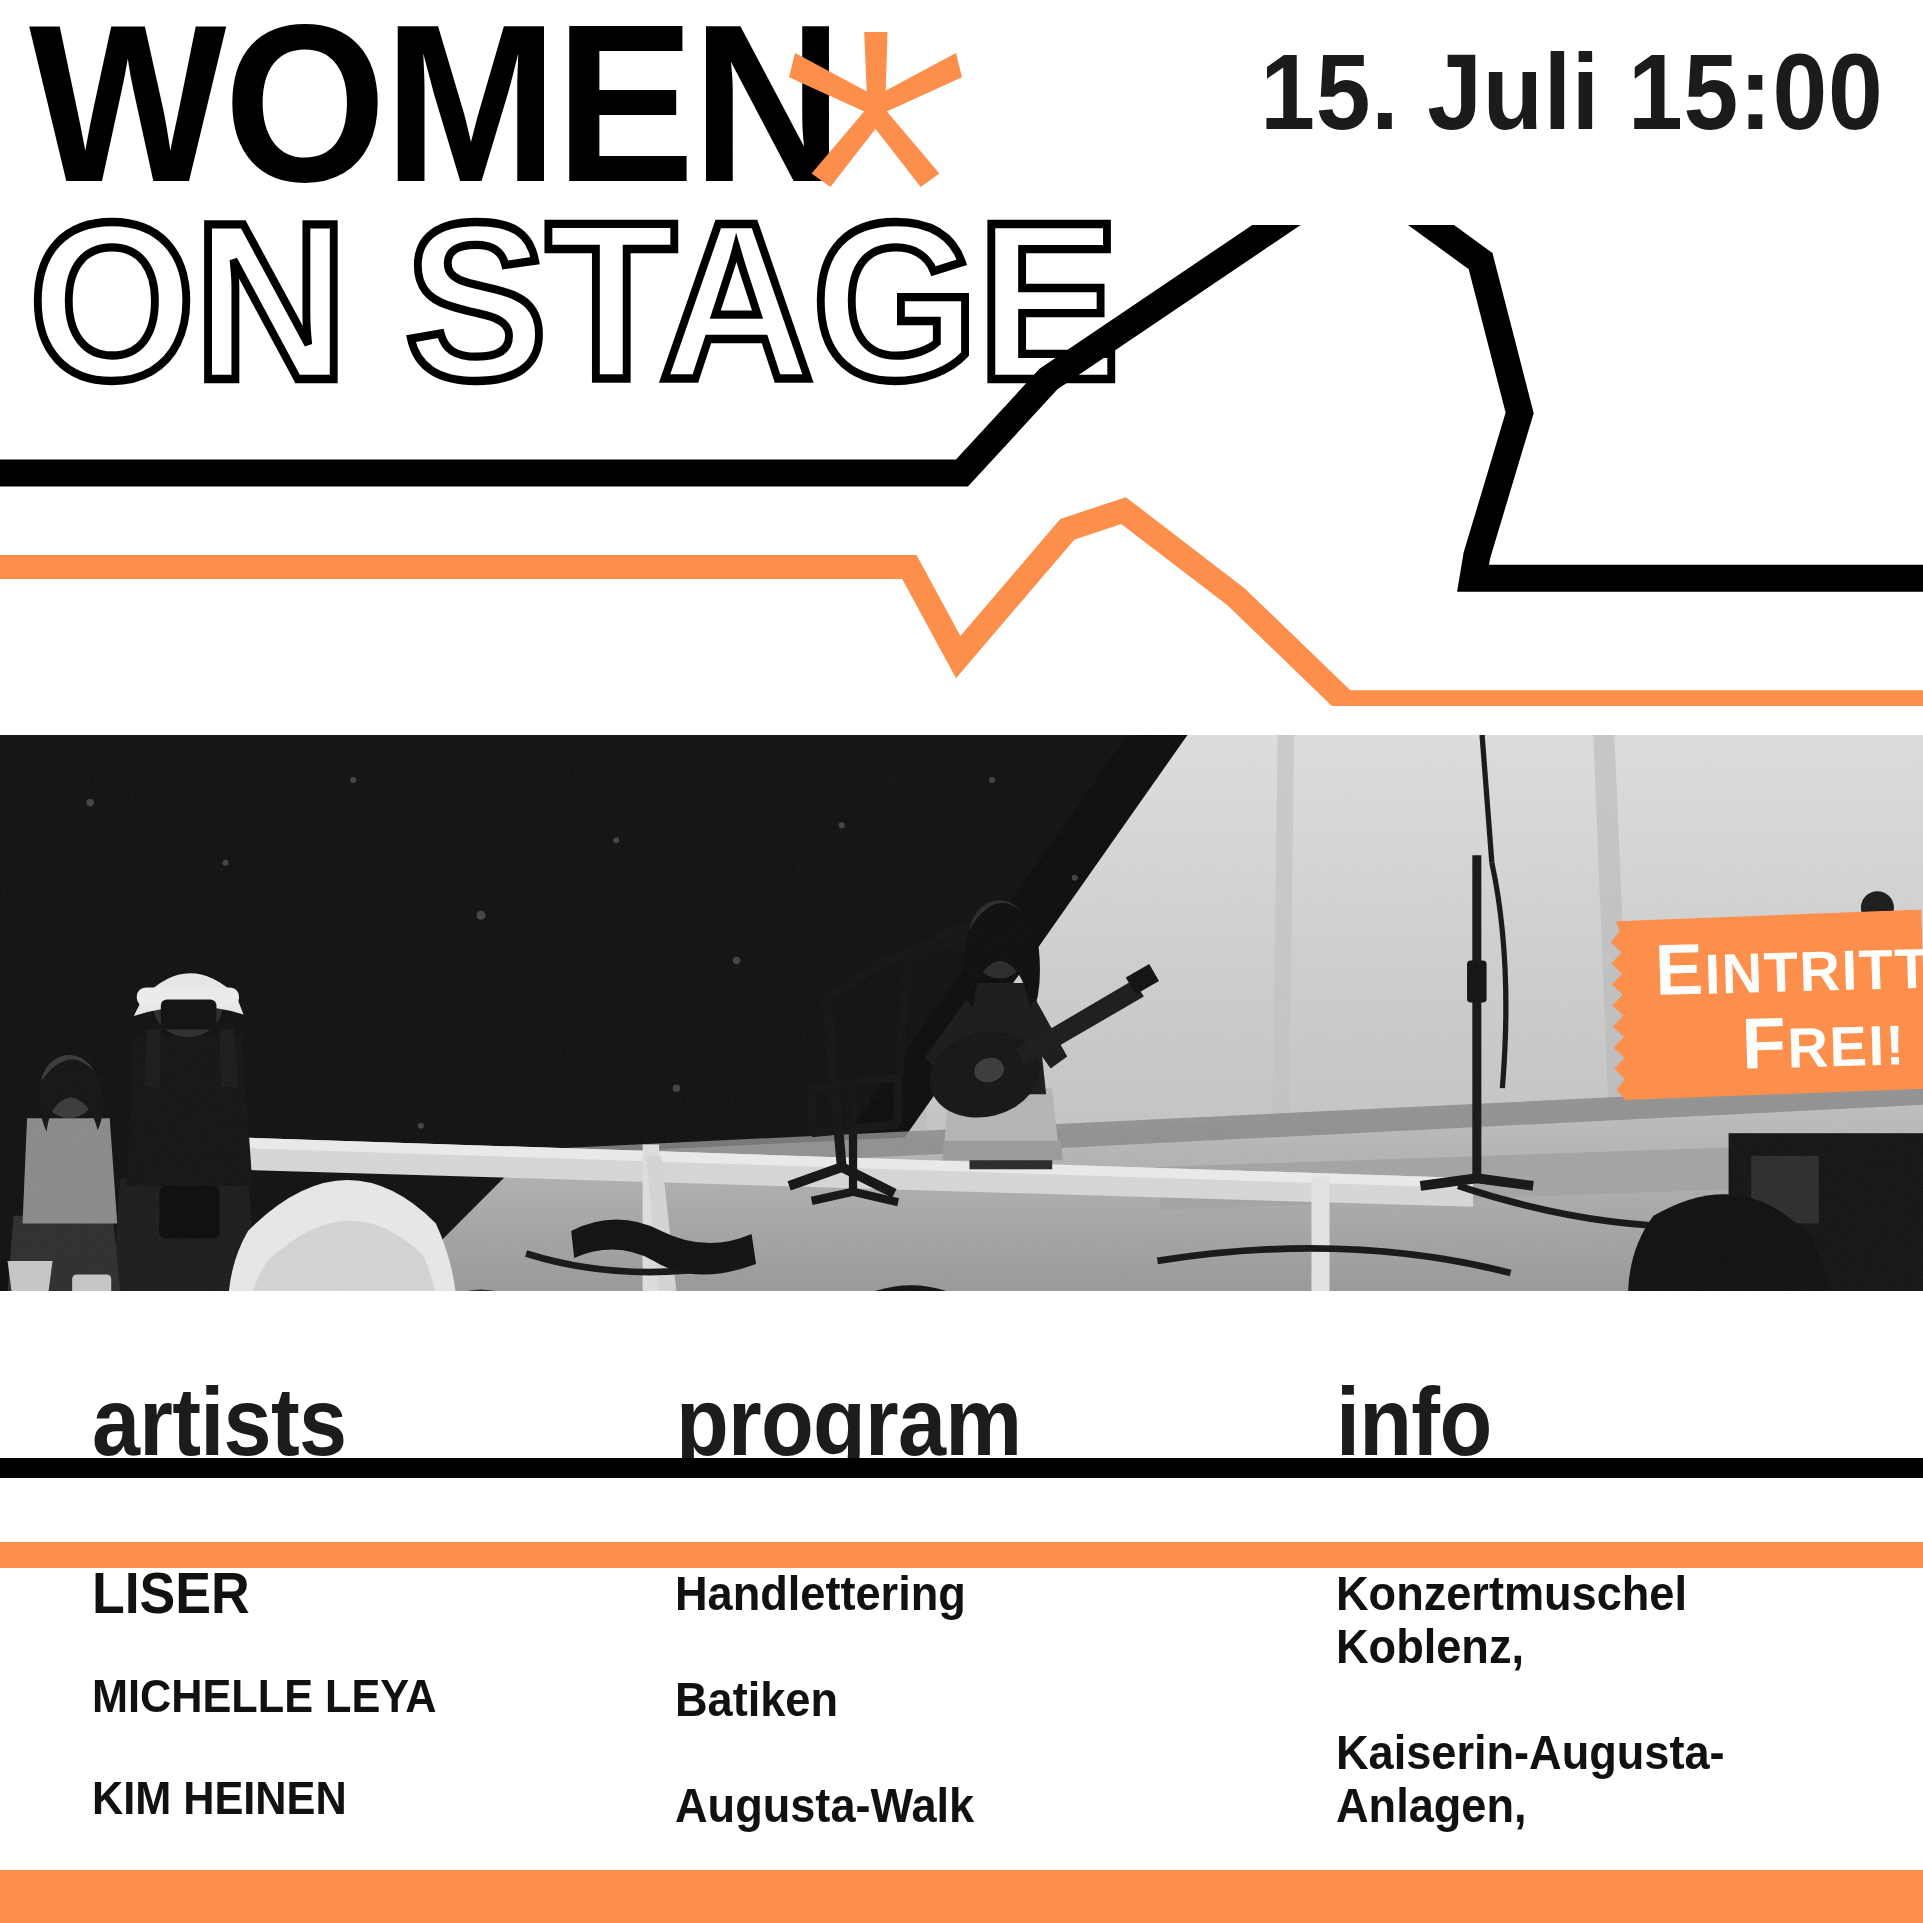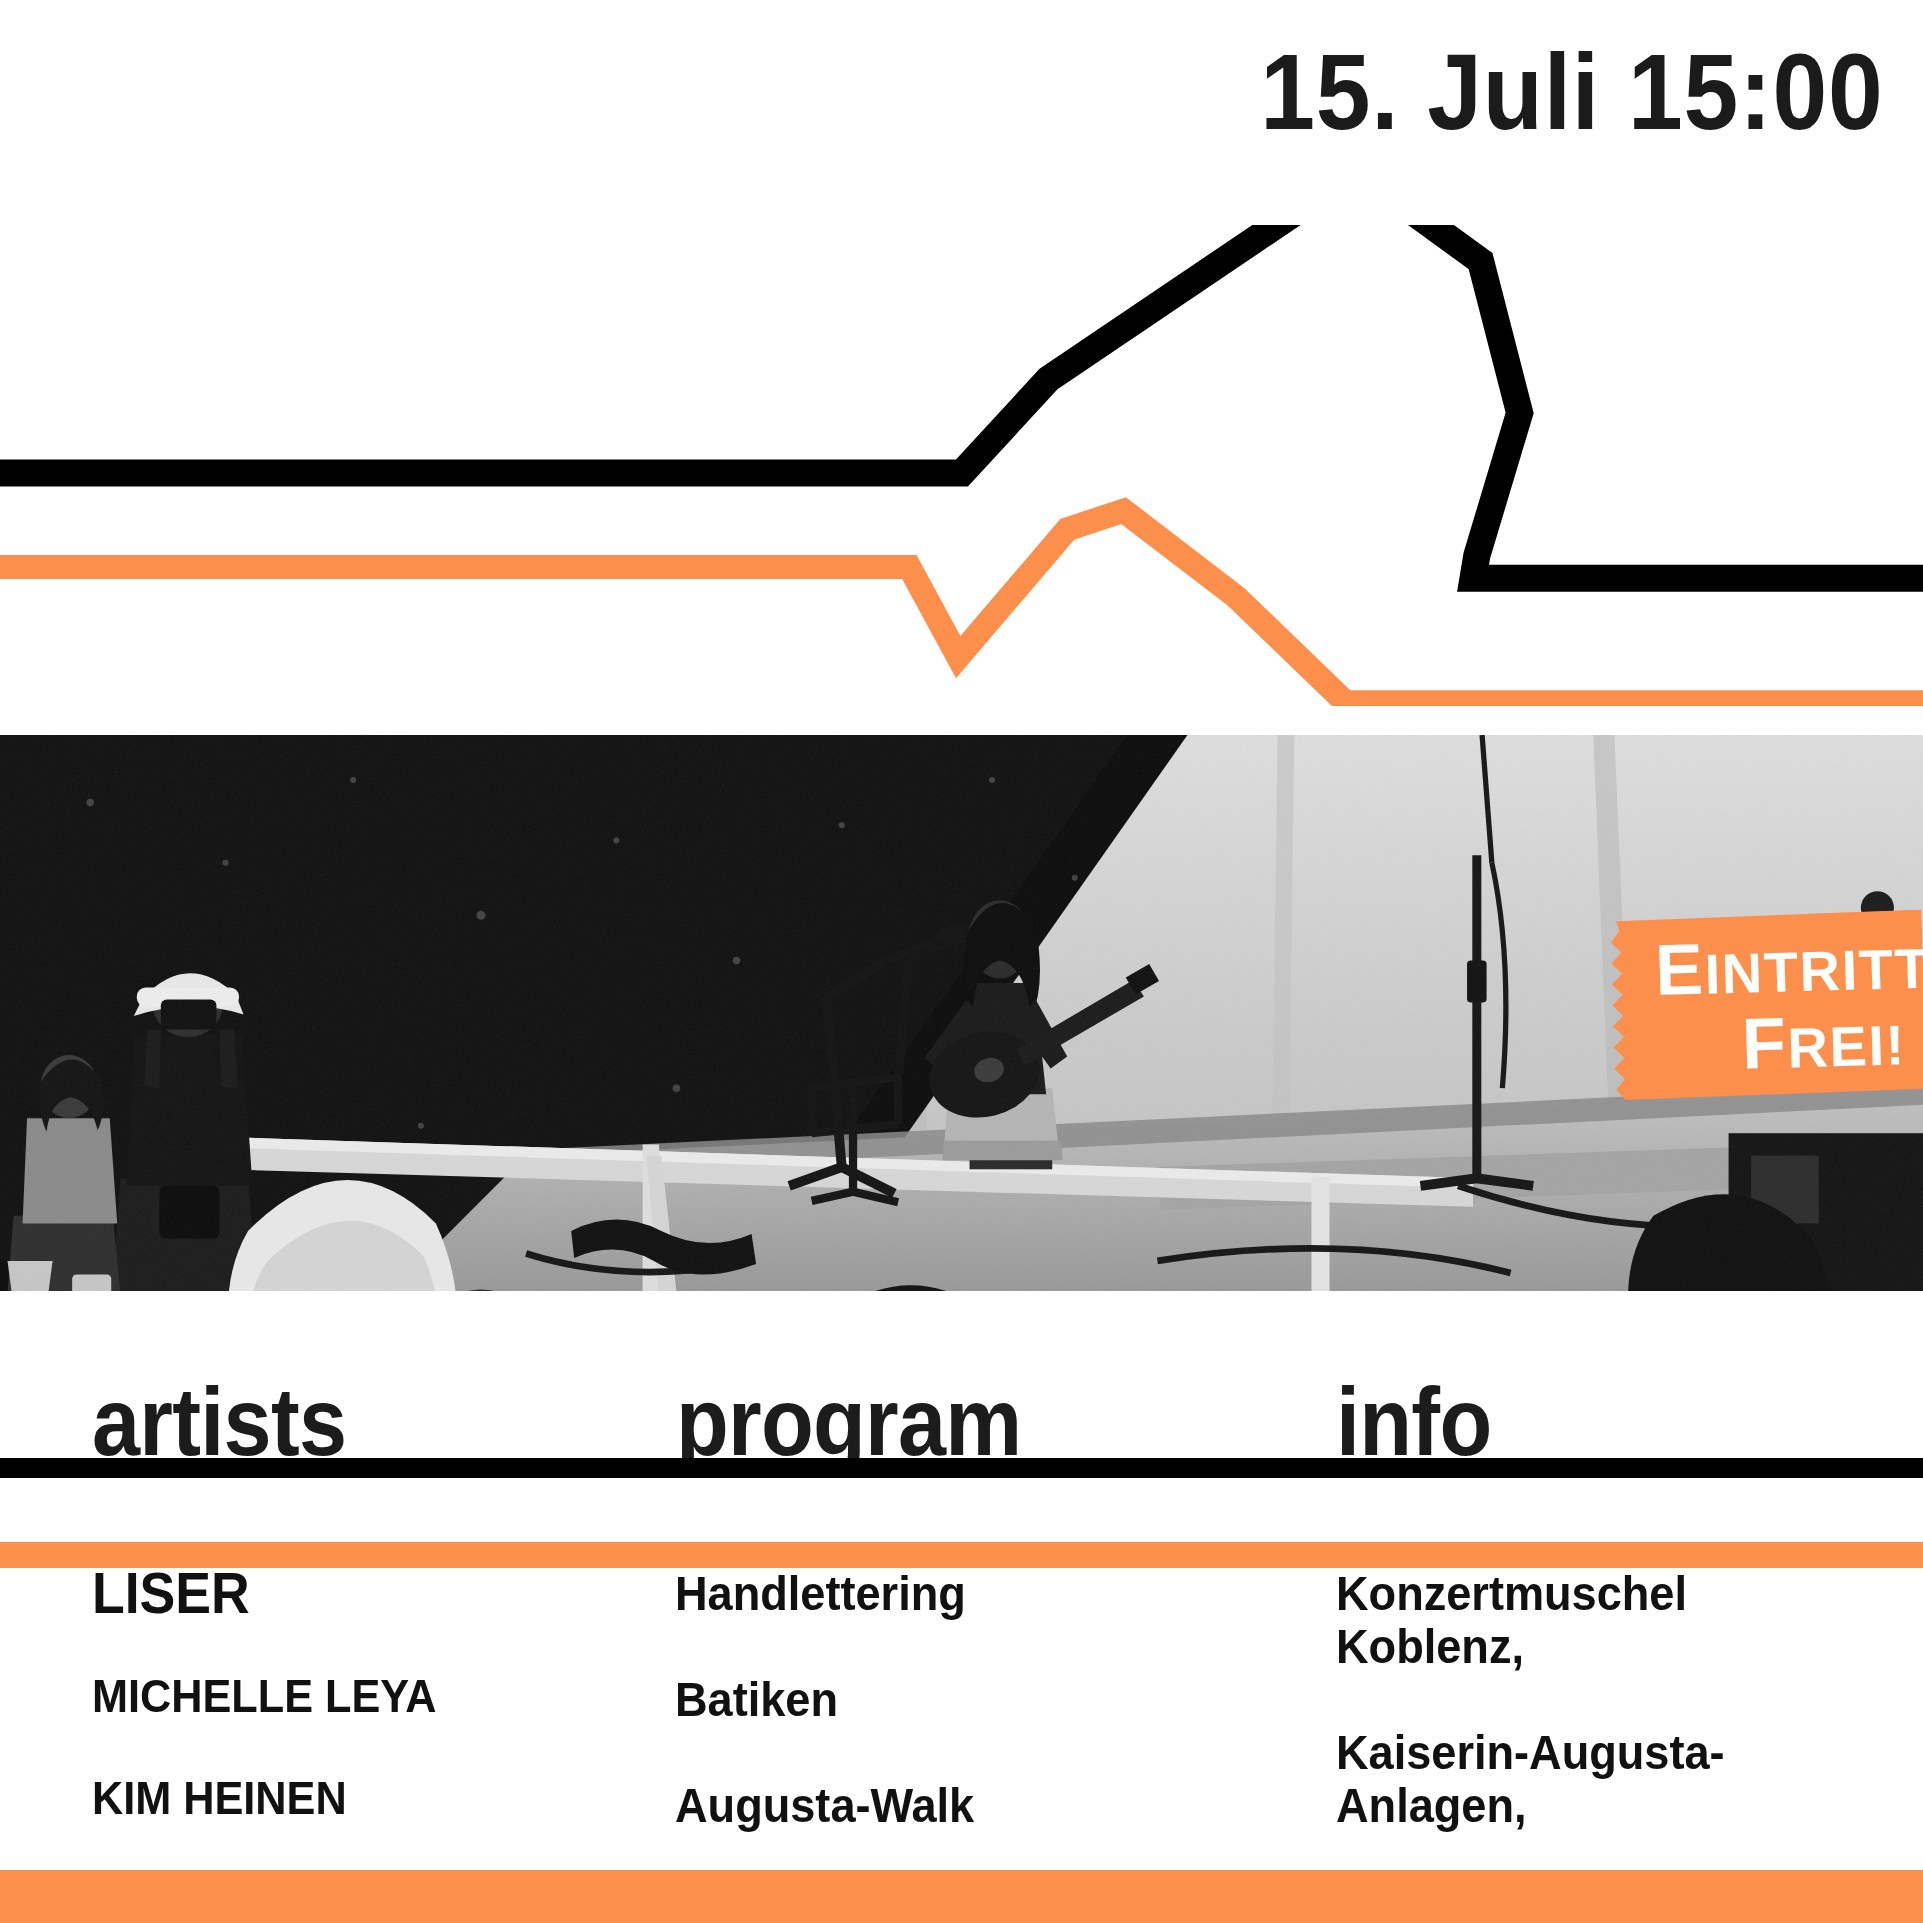--- a/index.html
+++ b/index.html
@@ -136,20 +136,33 @@
 
   .footer-bar{
     position:absolute; left:0; bottom:0; width:1924px; height:54px;
   }
 </style>
 </head>
 <body>
 
 <div id="poster">
 
+  <div class="hdr-title-wrap">
+    <div class="title-women">WOMEN</div>
+    <svg class="asterisk" viewBox="0 0 230 206" aria-hidden="true">
+      <g fill="#FC8F4C">
+        <polygon points="100,0 131,0 128,95 104,95"></polygon>
+        <polygon points="0,60 8,28 124,90 114,112"></polygon>
+        <polygon points="230,60 222,28 106,90 116,112"></polygon>
+        <polygon points="55,206 30,188 108,96 128,112"></polygon>
+        <polygon points="175,206 200,188 122,96 102,112"></polygon>
+      </g>
+    </svg>
+    <div class="title-stage">ON STAGE</div>
+  </div>
 
   <div class="hdr-date">15. Juli 15:00</div>
 
   <svg class="zig" viewBox="0 0 2560 640" preserveAspectRatio="none" aria-hidden="true">
 
     <polyline points="-20,330 1280,330 1395,205 1805,-72 1970,48 2022,250 1965,440 1960,470 2570,470" fill="none" stroke="#000000" stroke-width="36" stroke-linejoin="miter"></polyline>
 
     <polyline points="-20,455 1210,455 1275,575 1420,405 1495,380 1645,495 1790,635 2560,635" fill="none" stroke="#FC8F4C" stroke-width="32" stroke-linejoin="miter"></polyline>
   </svg>
 

